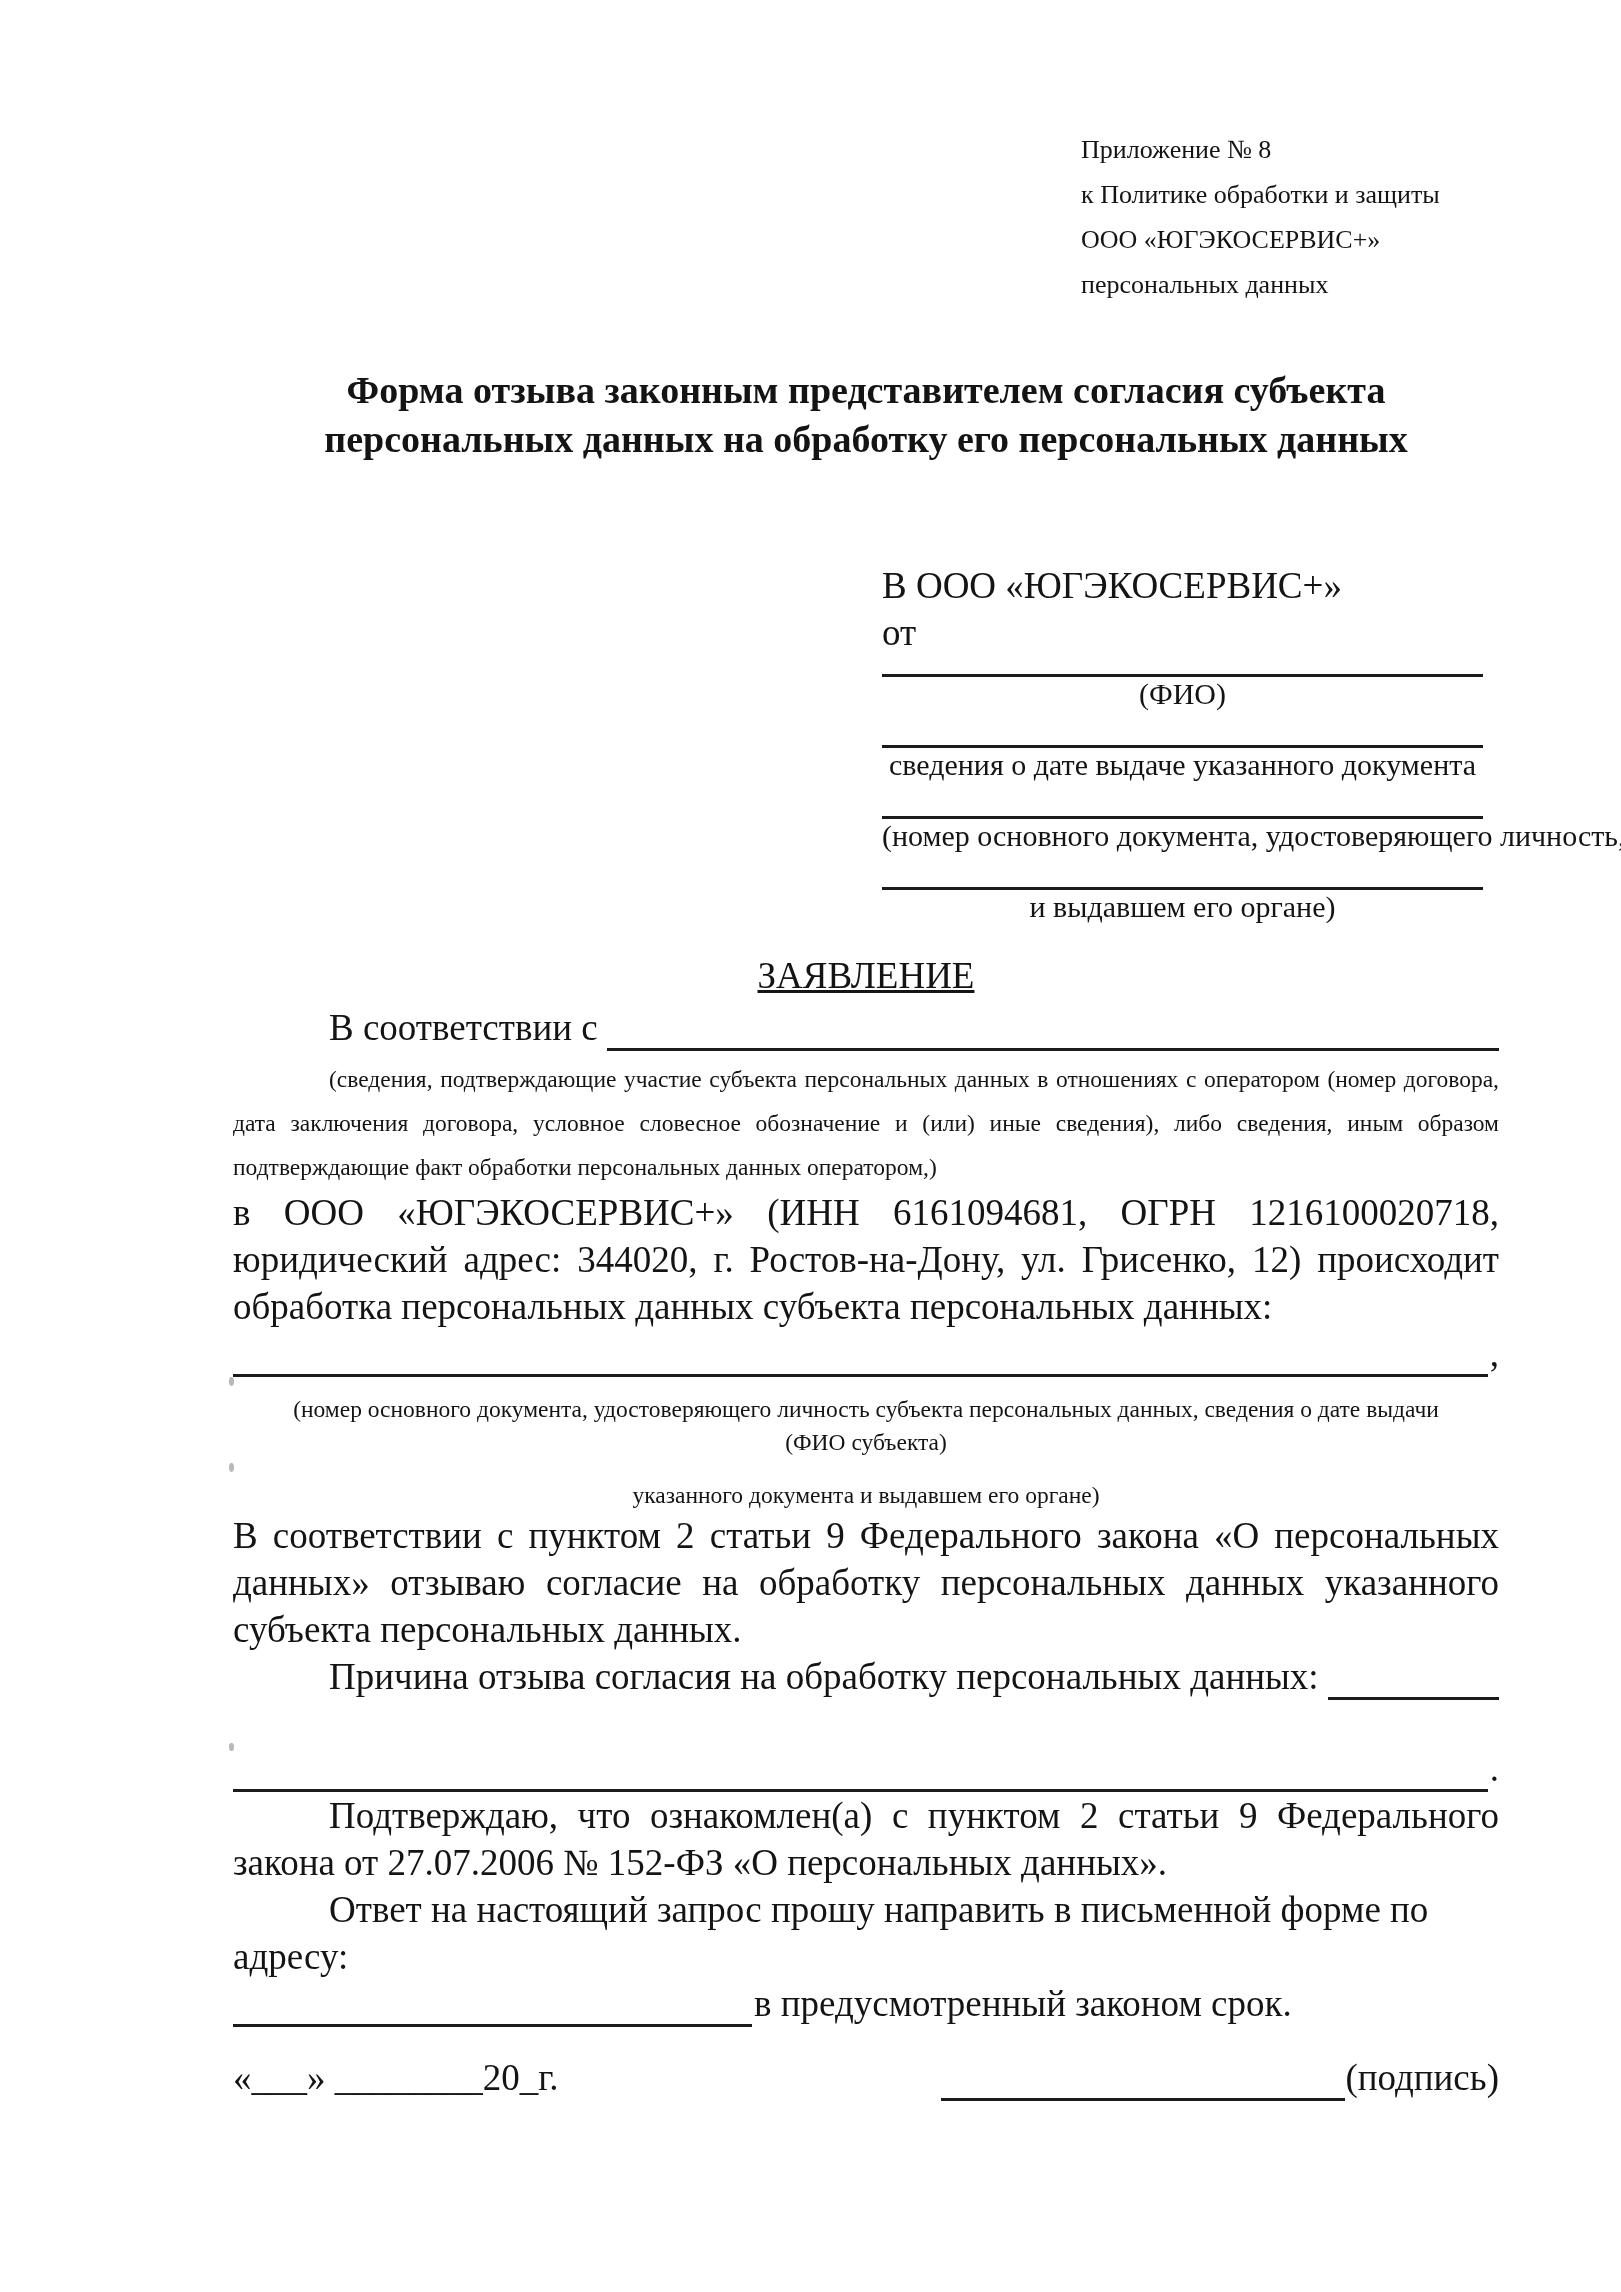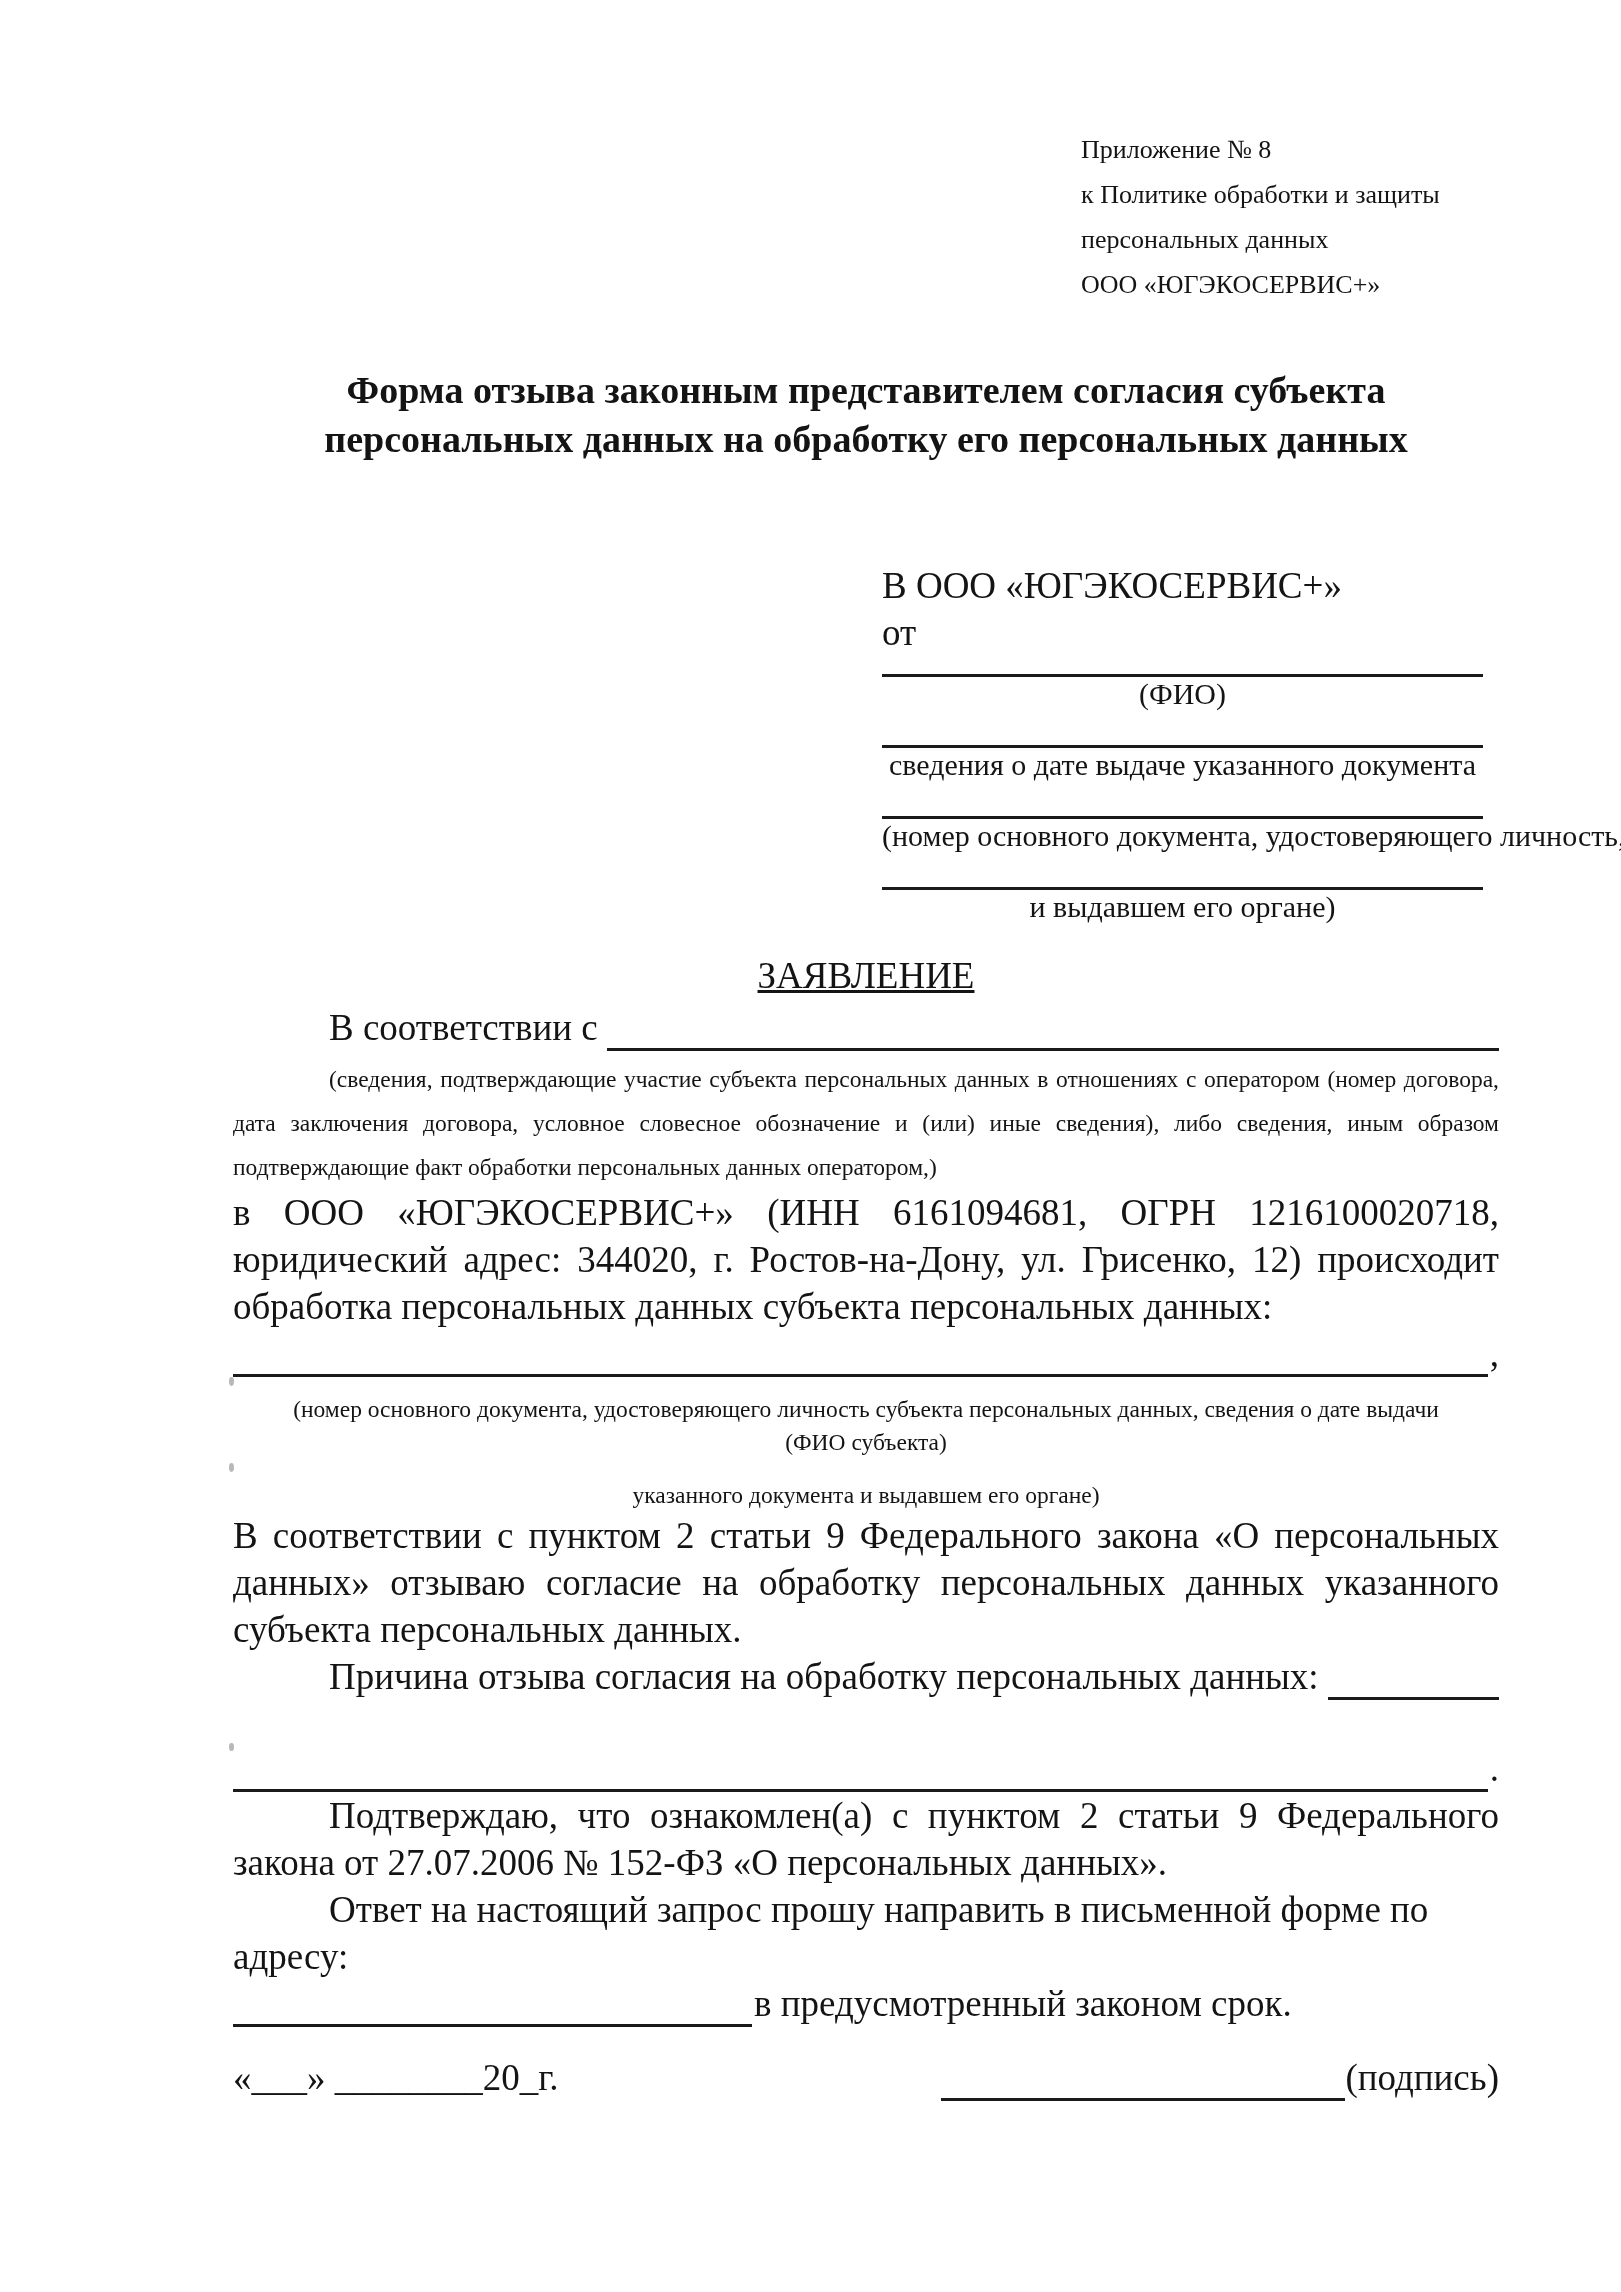--- a/index.html
+++ b/index.html
@@ -58,22 +58,22 @@
   .sig-line { width: 404px; border-bottom: 3.9px solid #1b1b1b; height: 41px; }
 </style>
 </head>
 <body>
 
 <div class="page">
 
   <div class="annex">
     <div>Приложение № 8</div>
     <div>к Политике обработки и защиты</div>
+    <div>ООО «ЮГЭКОСЕРВИС+»</div>
     <div>персональных данных</div>
-    <div>ООО «ЮГЭКОСЕРВИС+»</div>
   </div>
 
   <div class="doc-title">
     <div>Форма отзыва законным представителем согласия субъекта</div>
     <div>персональных данных на обработку его персональных данных</div>
   </div>
 
   <div class="addressee">
     <div class="addr-line">В ООО «ЮГЭКОСЕРВИС+»</div>
     <div class="addr-line">от</div>

